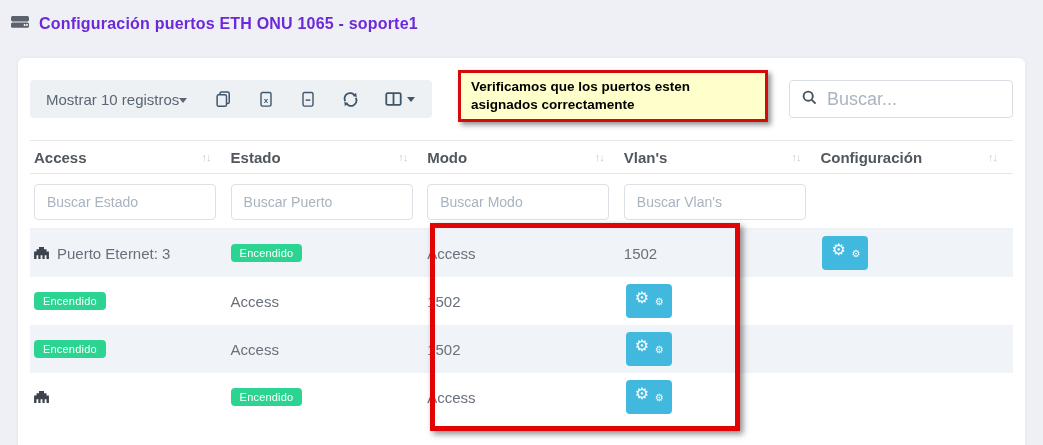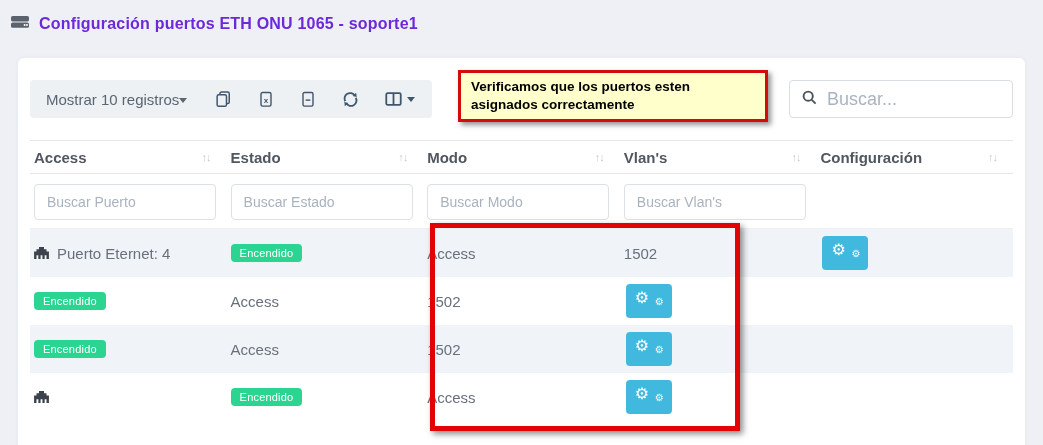--- a/index.html
+++ b/index.html
@@ -167,34 +167,34 @@
           <span>Vlan's</span>
           <span class="sort">↑↓</span>
         </div>
         <div class="th">
           <span>Configuración</span>
           <span class="sort">↑↓</span>
         </div>
       </div>
 
       <div class="grid-row filter-row">
+        <div><input type="text" placeholder="Buscar Estado" style=""></div>
         <div><input type="text" placeholder="Buscar Puerto" style=""></div>
-        <div><input type="text" placeholder="Buscar Estado" style=""></div>
         <div><input type="text" placeholder="Buscar Modo" style=""></div>
         <div><input type="text" placeholder="Buscar Vlan's" style=""></div>
       </div>
 
       <div class="grid-row trow striped">
         <div class="cell">
           <span>
             <svg width="15" height="13" viewBox="0 0 16 14" fill="#3c434c">
               <path d="M0 14V6h2.6V3.4h2.7V1h5.4v2.4h2.7V6H16v8h-2.6v-4h-2v4H9v-4H7v4H4.6v-4h-2v4z"></path>
             </svg>
           </span>
-          <span>Puerto Eternet: 4</span>
+          <span>Puerto Eternet: 3</span>
         </div>
         <div class="cell">
           <span class="badge">Encendido</span>
         </div>
         <div class="cell">Access</div>
         <div class="cell">1502</div>
         <div class="cell">
           <button class="cfg-btn">
             <span class="gear-big">⚙</span>
             <span class="gear-sm">⚙</span>

